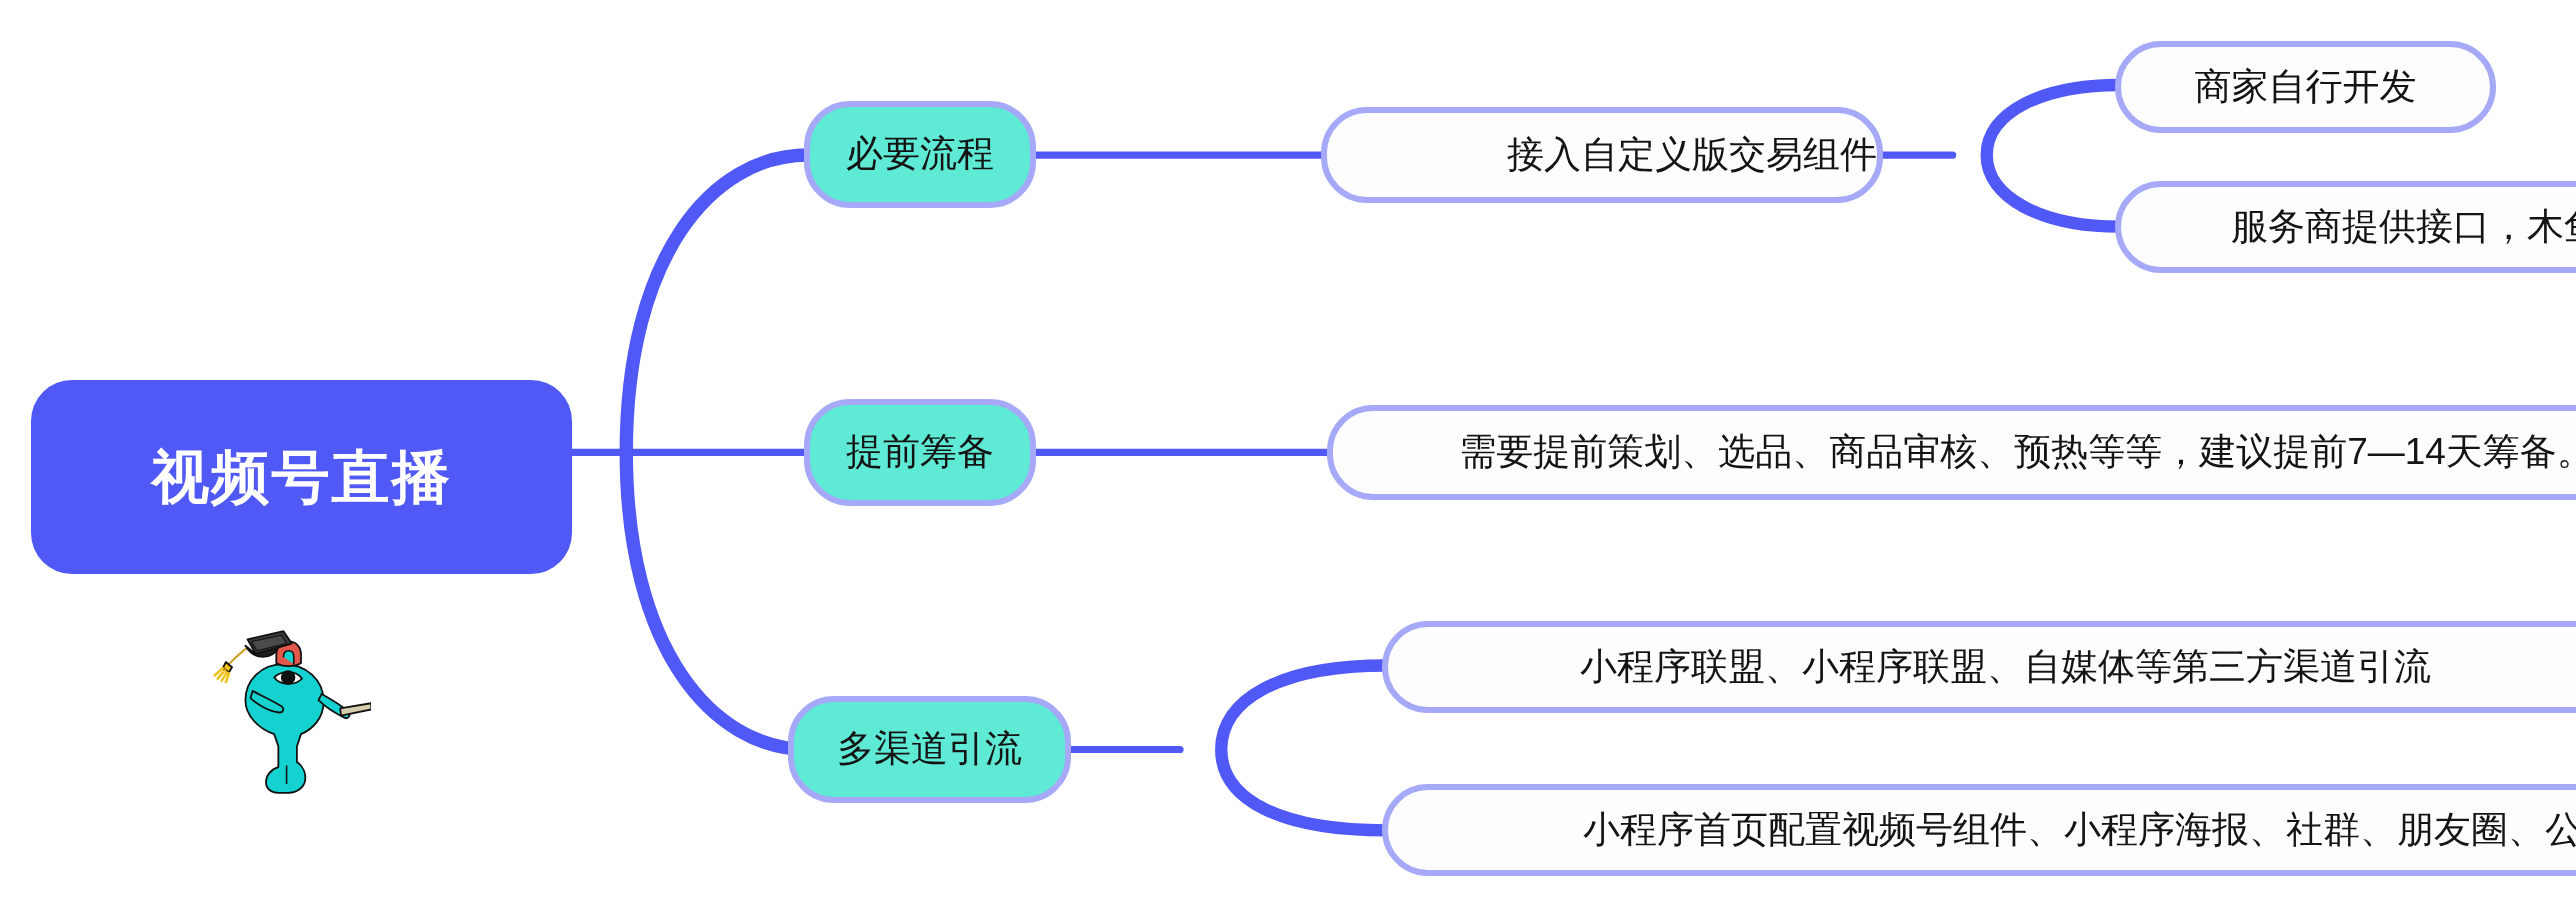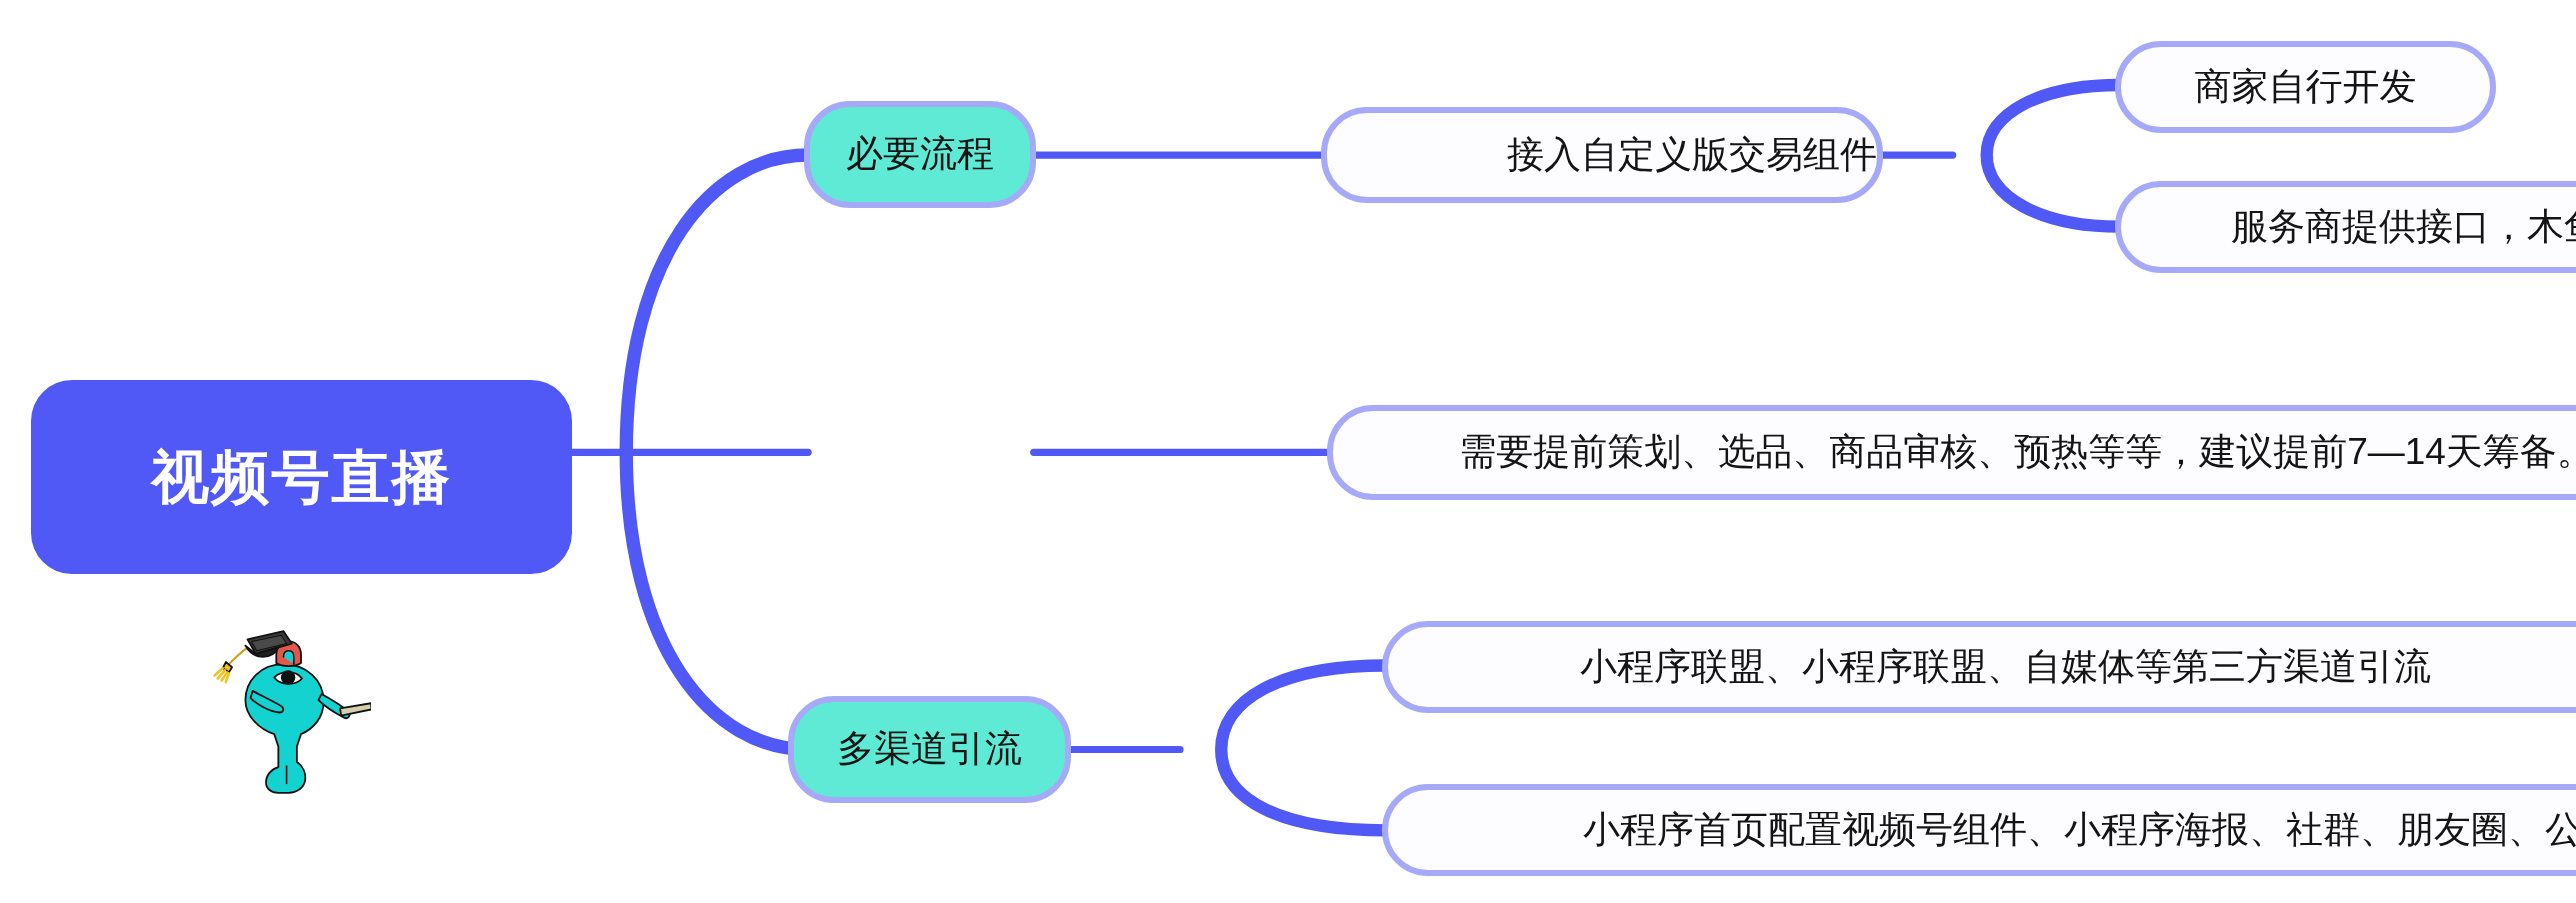--- a/index.html
+++ b/index.html
@@ -98,20 +98,23 @@
   </svg>
 
   <div class="node node-root" style="left:31px; top:352px; width:541px; height:194px;margin-top:28px;">
     <span class="node-label">视频号直播</span>
   </div>
 
   <div class="node node-branch" style="left:804px; top:101px; width:232px; height:107px;">
     <span class="node-label">必要流程</span>
   </div>
 
+  <div class="node node-branch" style="left:804px; top:399px; width:232px; height:107px;">
+    <span class="node-label">提前筹备</span>
+  </div>
 
   <div class="node node-branch" style="left:788px; top:696px; width:283px; height:107px;align-items:center;">
     <span class="node-label">多渠道引流</span>
   </div>
 
   <div class="node node-leaf" style="left:1321px; top:107px; width:562px; height:96px;justify-content:flex-end;">
     <span class="node-label">接入自定义版交易组件</span>
   </div>
 
   <div class="node node-leaf" style="left:2115px; top:41px; width:381px; height:92px;">

